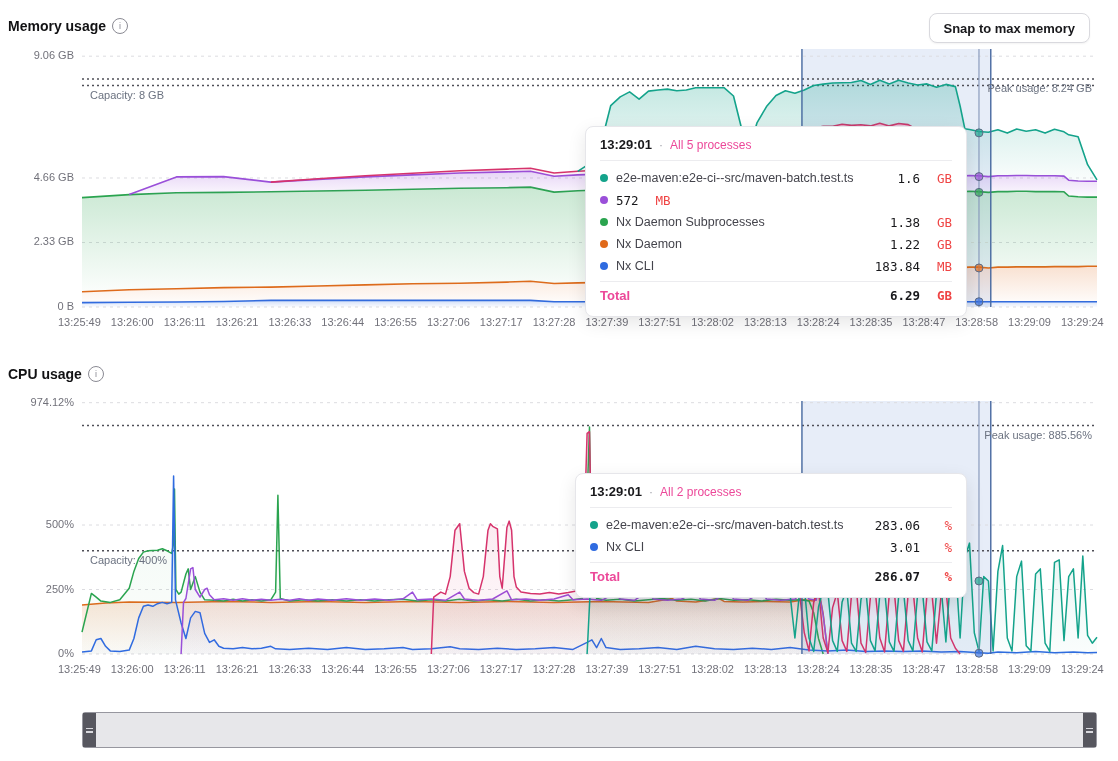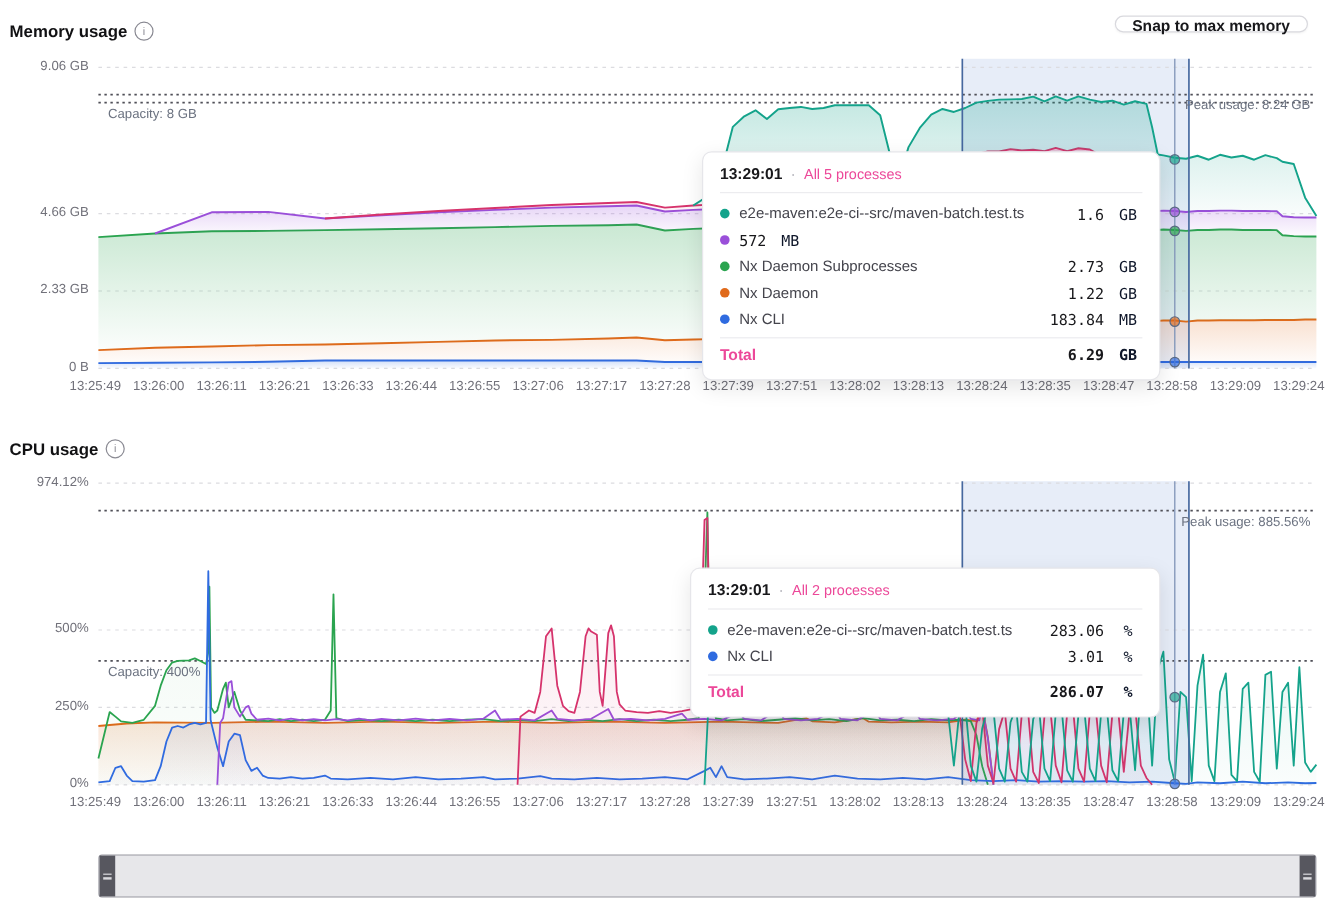--- a/index.html
+++ b/index.html
@@ -3,40 +3,40 @@
 <meta charset="utf-8">
 <style>
   html,body{margin:0;padding:0;background:#ffffff;}
   #app{position:relative;width:1118px;height:761px;background:#fff;
        font-family:"Liberation Sans",sans-serif;color:#18181b;overflow:hidden;border-radius:16px;}
   .section-title{position:absolute;left:8px;font-size:14px;font-weight:700;color:#111113;
        display:flex;align-items:center;gap:6px;}
   .info-icon{width:14px;height:14px;border:1.2px solid #8a8a93;border-radius:50%;
        display:inline-flex;align-items:center;justify-content:center;
        font-size:9px;font-weight:400;color:#8a8a93;font-style:normal;}
-  .snap-btn{position:absolute;right:28px;height:14px;padding:0 14px;background:#fff;
+  .snap-btn{position:absolute;right:28px;height:30px;padding:0 14px;background:#fff;
        border:1px solid #d9d9de;border-radius:8px;font-size:13px;font-weight:600;color:#18181b;
        box-shadow:0 1px 2px rgba(0,0,0,.05);cursor:pointer;font-family:"Liberation Sans",sans-serif;}
   svg.chart{position:absolute;left:0;}
   .ylabel{position:absolute;width:70px;left:4px;text-align:right;font-size:11px;color:#71717a;}
   .reflabel{position:absolute;font-size:11px;color:#6b7280;}
   .xticks{position:absolute;left:58px;width:1046px;display:flex;justify-content:space-between;}
   .xticks span{font-size:11px;color:#71717a;}
   .tooltip{position:absolute;background:#fff;border:1px solid #e6e6ea;border-radius:8px;
        box-shadow:0 6px 18px rgba(0,0,0,.10);padding:10px 14px 8px 14px;z-index:5;}
   .tt-head{display:flex;align-items:baseline;gap:7px;padding-bottom:8px;border-bottom:1px solid #ececef;}
   .tt-time{font-size:13px;font-weight:700;color:#18181b;}
   .tt-sep{color:#a1a1aa;font-size:12px;}
   .tt-sub{font-size:12px;color:#ec4899;}
   .tt-rows{padding:6px 0 4px 0;}
   .tt-row{display:flex;align-items:center;height:22px;gap:8px;}
   .tt-dot{width:8px;height:8px;border-radius:50%;flex:none;}
   .tt-name{font-size:12.5px;color:#44444c;flex:1;white-space:nowrap;}
   .tt-val{font-size:12.5px;color:#18181b;font-family:"DejaVu Sans Mono",monospace;text-align:right;}
-  .tt-unit{font-size:12.5px;color:#0f172a;font-family:"DejaVu Sans Mono",monospace;width:24px;text-align:center;}
+  .tt-unit{font-size:12.5px;color:#ef4444;font-family:"DejaVu Sans Mono",monospace;width:24px;text-align:right;}
   .tt-total{display:flex;align-items:center;height:26px;gap:8px;border-top:1px solid #ececef;}
   .tt-total .tt-name{font-weight:700;font-size:13px;color:#ec4899;}
   .tt-total .tt-val,.tt-total .tt-unit{font-weight:700;}
   #scrollbar{position:absolute;left:82px;top:712px;width:1015px;height:36px;background:#e7e7ea;
        border:1px solid #97979f;border-radius:3px;box-sizing:border-box;display:flex;
        justify-content:space-between;}
   .sb-handle{width:13px;height:100%;background:#57575f;display:flex;flex-direction:column;
        align-items:center;justify-content:center;gap:2px;cursor:ew-resize;}
   .sb-handle i{display:block;width:7px;height:1.5px;background:#d9d9de;}
   .sb-track{flex:1;cursor:grab;}
@@ -154,21 +154,21 @@
           <span class="tt-unit">GB</span>
         </div>
         <div class="tt-row">
           <span class="tt-dot" style="background: rgb(154, 79, 217);"></span>
           <span class="tt-val">572</span>
           <span class="tt-unit">MB</span>
         </div>
         <div class="tt-row">
           <span class="tt-dot" style="background: rgb(42, 164, 79);"></span>
           <span class="tt-name">Nx Daemon Subprocesses</span>
-          <span class="tt-val">2.73</span>
+          <span class="tt-val">1.38</span>
           <span class="tt-unit">GB</span>
         </div>
         <div class="tt-row">
           <span class="tt-dot" style="background: rgb(224, 106, 27);"></span>
           <span class="tt-name">Nx Daemon</span>
           <span class="tt-val">1.22</span>
           <span class="tt-unit">GB</span>
         </div>
         <div class="tt-row">
           <span class="tt-dot" style="background: rgb(47, 107, 224);"></span>

